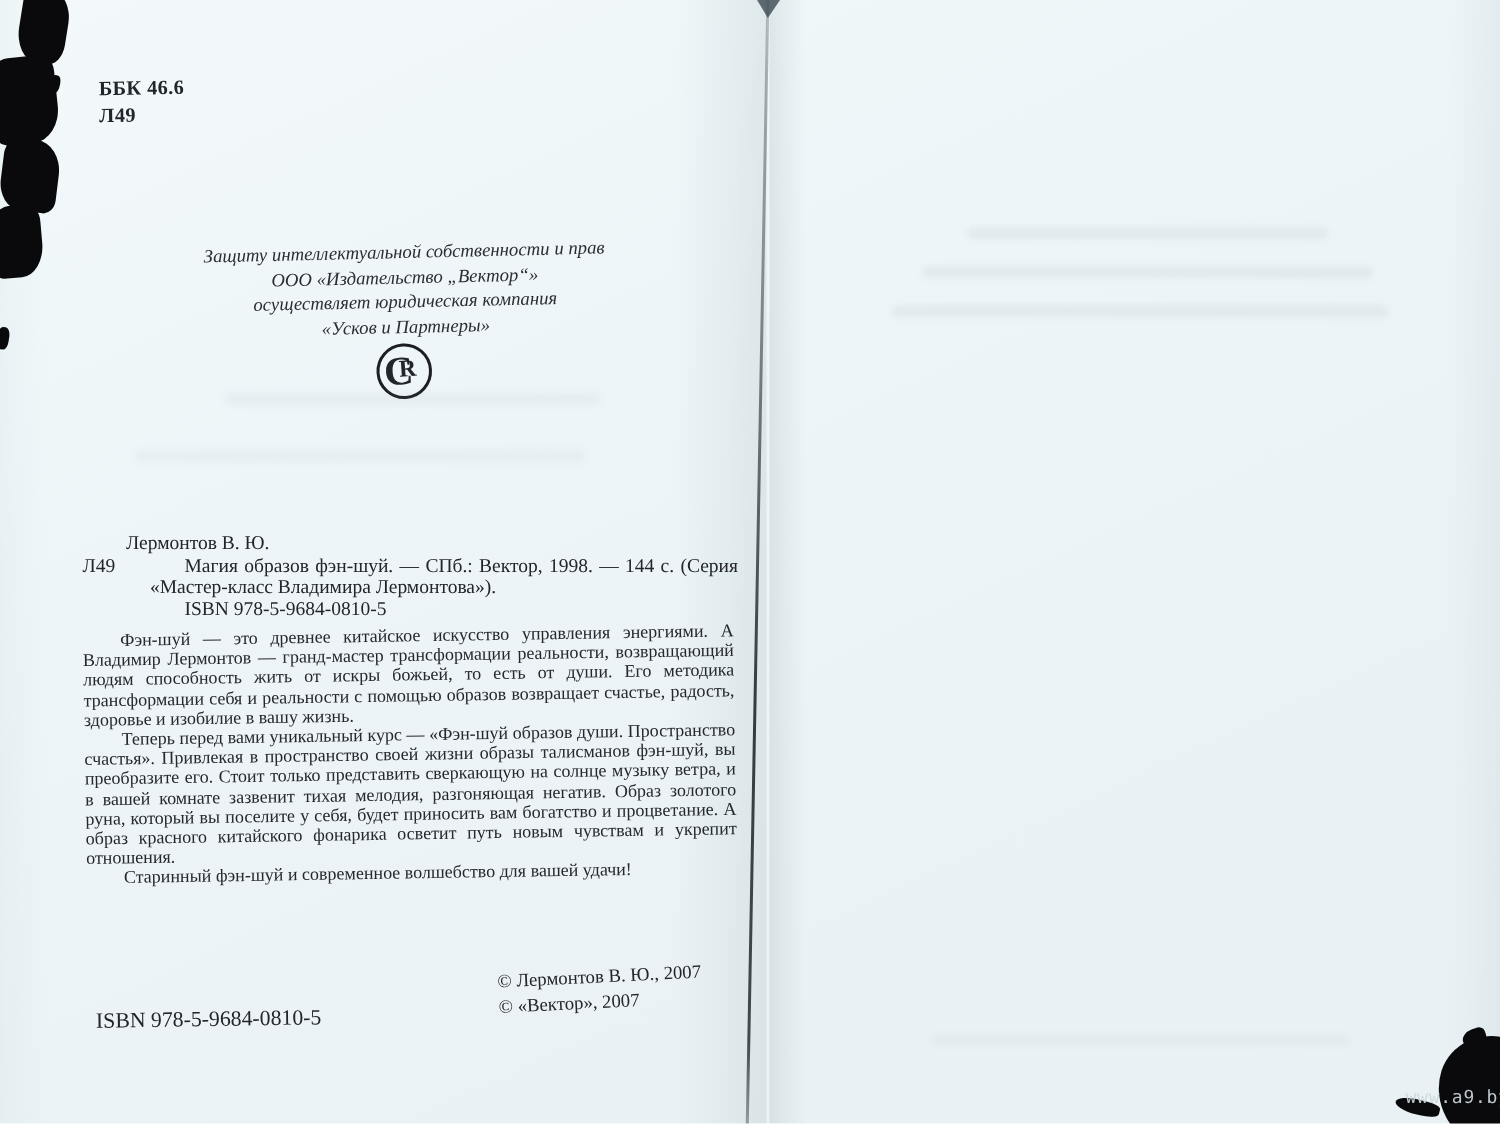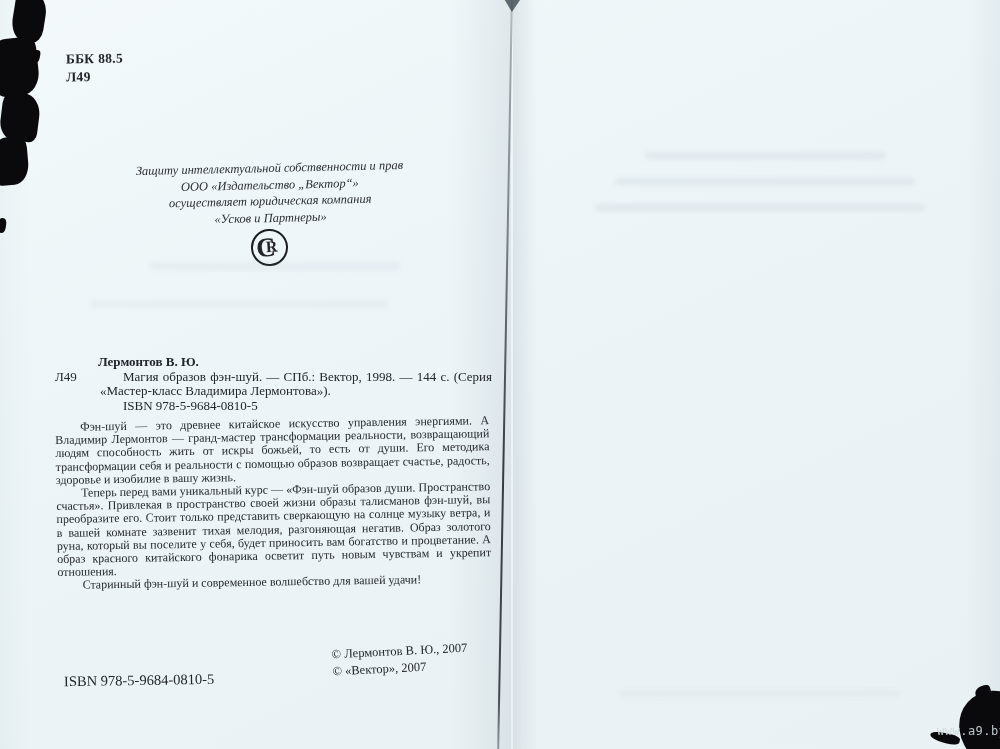--- a/index.html
+++ b/index.html
@@ -19,21 +19,21 @@
   
   .bbk { position:absolute; left:66px; top:50px; font-size:13.5px; line-height:18px; font-weight:600; letter-spacing:.3px; transform:rotate(-1deg); }
   .legal { position:absolute; left:90px; top:160px; width:360px; text-align:center;
     font-style:italic; font-size:12.5px; line-height:16.5px; transform:rotate(-1.3deg); color:#2b2d34; }
   .logo { position:absolute; left:251px; top:229px; width:37px; height:37px; border:2.5px solid #1c1e23;
     border-radius:50%; transform:rotate(-4deg); }
   .logo .c { position:absolute; left:3px; top:1px; font-size:27px; font-weight:700; line-height:30px; }
   .logo .r { position:absolute; left:13px; top:8px; font-size:16px; font-weight:700; line-height:16px; }
 
   .bib { position:absolute; left:55px; top:355px; width:437px; font-size:13px; line-height:14.6px; }
-  .bib-author { margin-left:43px; font-weight:700; }
+  .bib-author { margin-left:29px; font-weight:400; }
   .bib-row { position:relative; padding-left:45px; }
   .bib-code { position:absolute; left:0; top:0; }
   .bib-entry { text-align:justify; text-indent:23px; }
   .bib-isbn { margin-left:23px; }
 
   .annotation { position:absolute; left:55px; top:421px; width:434px; font-size:12px; line-height:13.2px;
     text-align:justify; transform:rotate(-0.9deg); transform-origin:left top; color:#26282f; }
   .annotation p { text-indent:25px; }
 
   .copyright { position:absolute; left:332px; top:643px; font-size:12.5px; line-height:16.5px;
@@ -69,21 +69,21 @@
   .g5 { left:90px;  top:300px; width:300px; height:8px; opacity:.6; }
   .g6 { left:620px; top:690px; width:280px; height:7px; opacity:.6; }
 </style>
 </head>
 <body>
 
 <div class="spread">
 
   <div class="page left">
     <div class="bbk">
-      <div>ББК 88.5</div>
+      <div>ББК 46.6</div>
       <div>Л49</div>
     </div>
 
     <div class="legal">
       <div>Защиту интеллектуальной собственности и прав</div>
       <div>ООО «Издательство „Вектор“»</div>
       <div>осуществляет юридическая компания</div>
       <div>«Усков и Партнеры»</div>
     </div>
 

